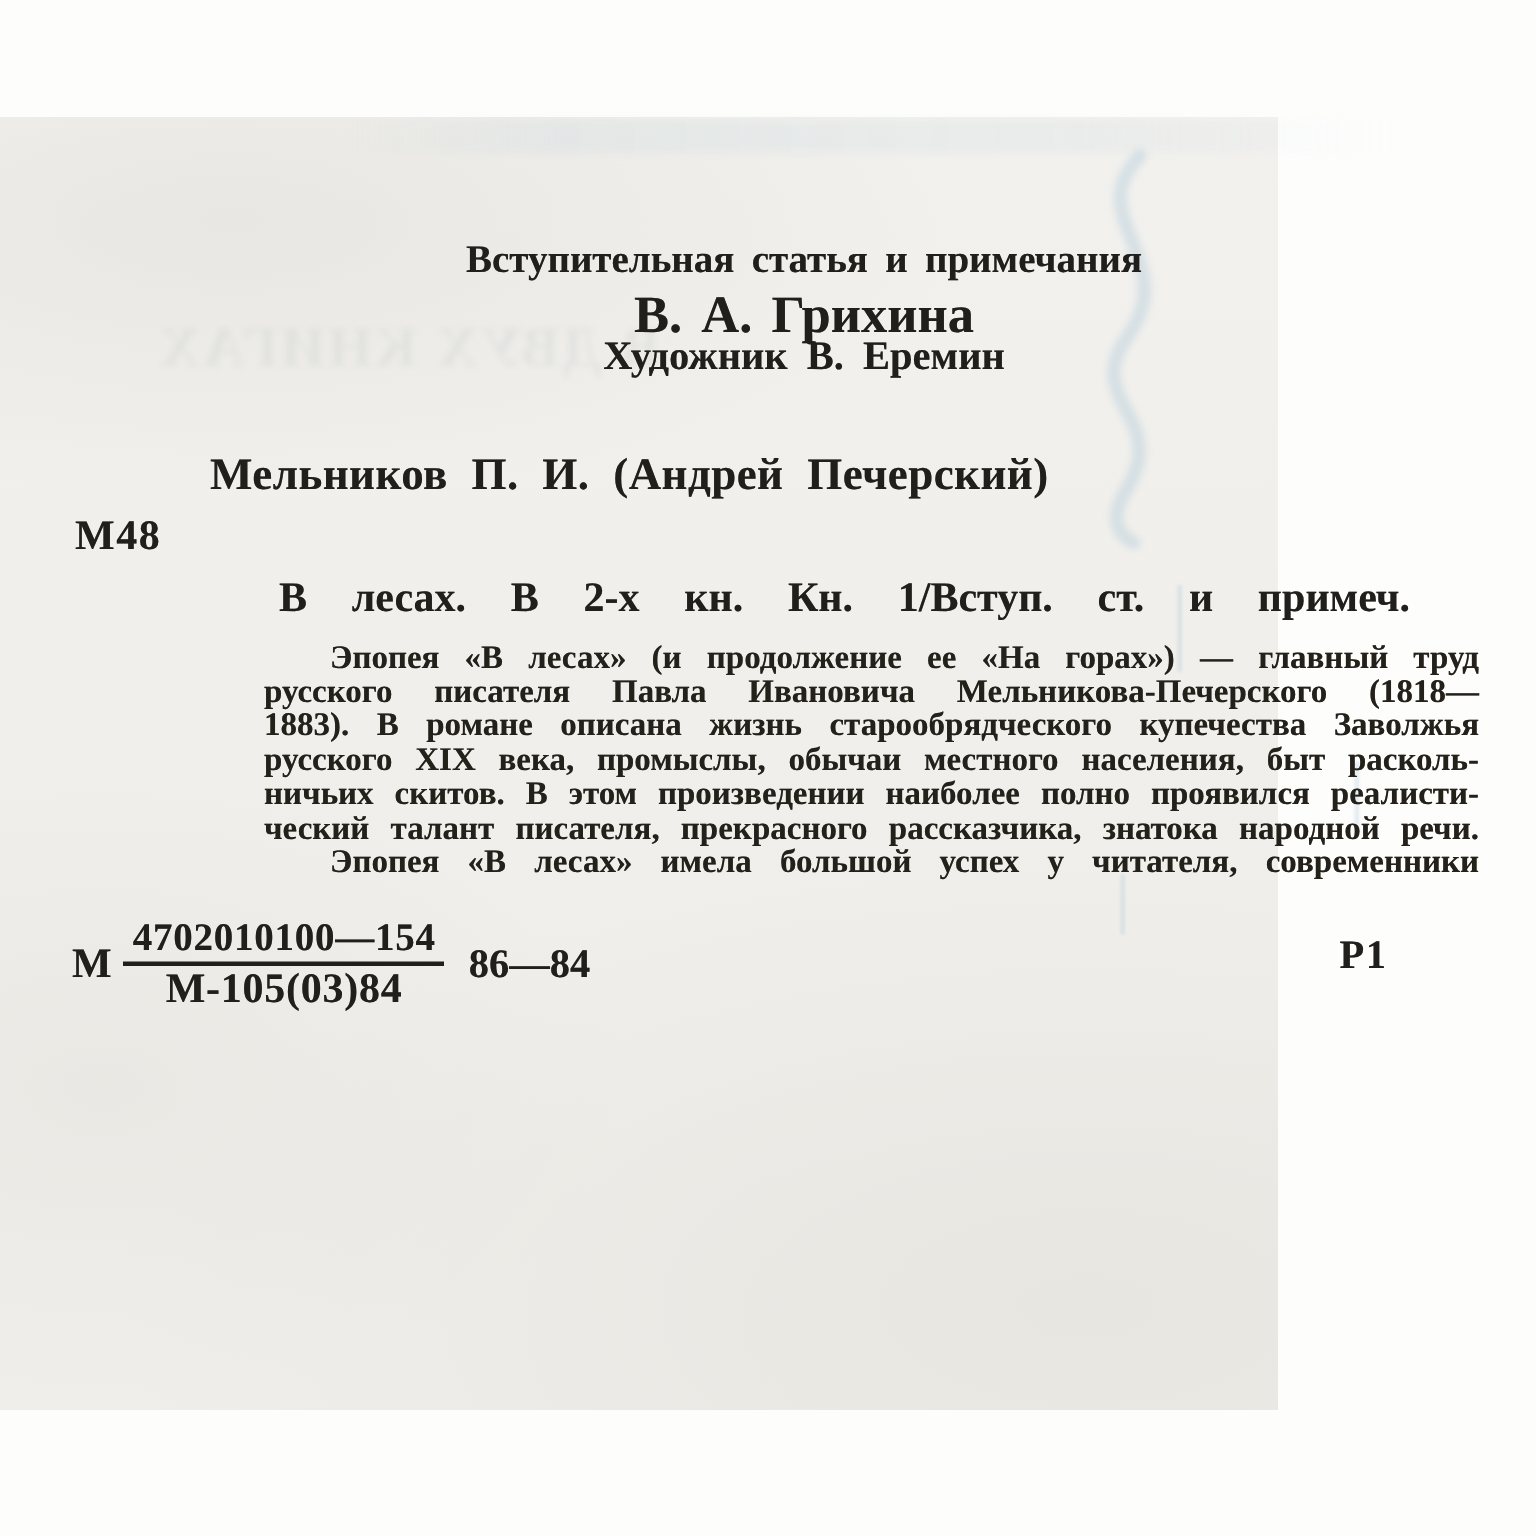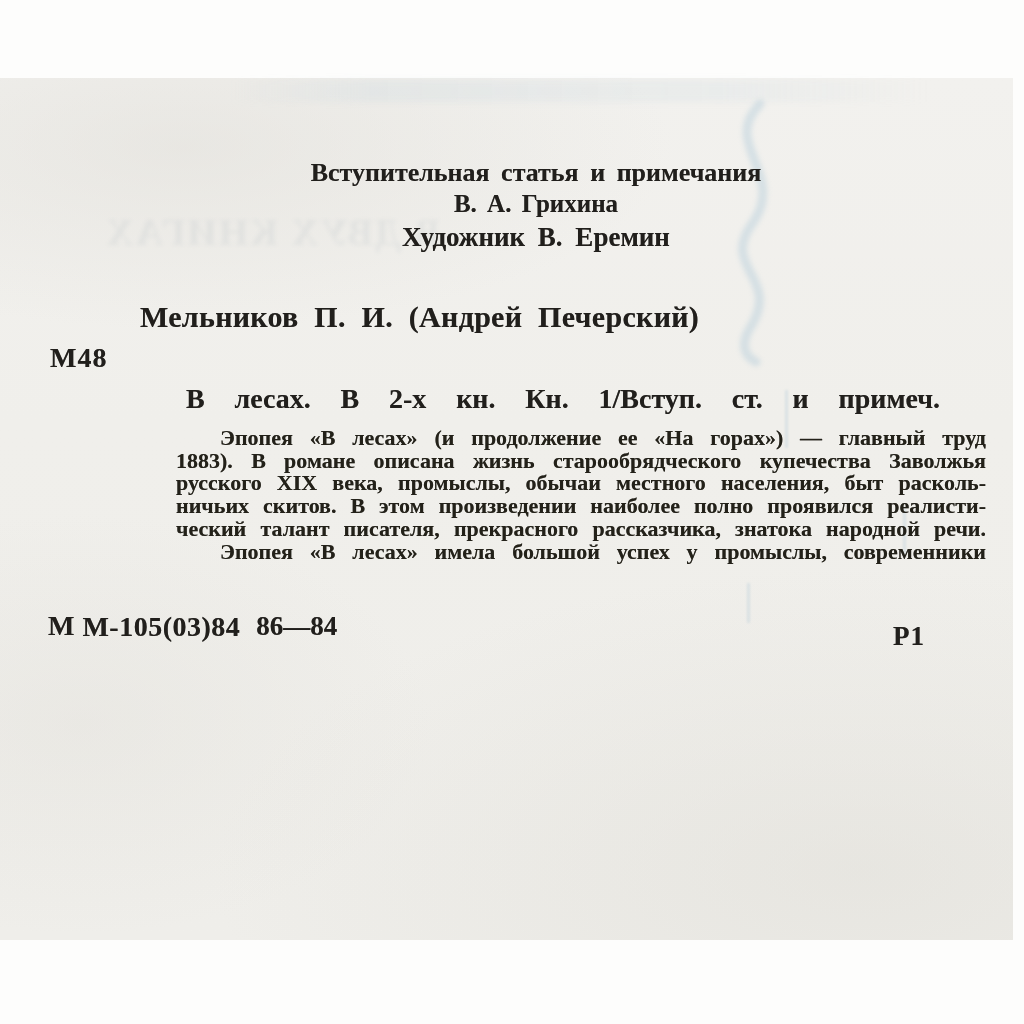--- a/index.html
+++ b/index.html
@@ -6,21 +6,21 @@
   body{
     width:1024px;height:1024px;position:relative;overflow:hidden;
     background:#ffffff;
     font-family:"Liberation Serif","DejaVu Serif",serif;
   }
   .photo{
     position:absolute;inset:0;background:#fdfdfc;
   }
   
   .paper{
-    position:absolute;left:0;top:78px;width:1013px;height:862px;
+    position:absolute;left:0;top:78px;width:852px;height:862px;
     background:
       radial-gradient(ellipse 700px 260px at 18% 8%,rgba(221,219,213,.45),rgba(221,219,213,0) 70%),
       radial-gradient(ellipse 900px 420px at 85% 92%,rgba(219,217,210,.40),rgba(219,217,210,0) 72%),
       radial-gradient(ellipse 500px 300px at 8% 75%,rgba(223,221,215,.35),rgba(223,221,215,0) 70%),
       linear-gradient(180deg,#f2f1ee 0%,#f0efeb 40%,#efeeea 100%);
   }
   
   .ghost-band{
     position:absolute;left:230px;top:2px;width:700px;height:22px;
     background:linear-gradient(90deg,rgba(187,208,221,0),rgba(187,208,221,.18) 20%,rgba(187,208,221,.14) 70%,rgba(187,208,221,0));
@@ -45,21 +45,21 @@
   .ghost-line.l3{left:903px;top:430px;height:48px;}
 
   
   .txt{
     position:absolute;color:#211f1c;font-weight:700;
     text-shadow:0 0 .4px rgba(25,23,20,.55);
     white-space:nowrap;
   }
   .centerblock{left:132px;width:808px;text-align:center;}
   .intro-1{top:80px;font-size:26px;word-spacing:5px;}
-  .intro-2{top:112px;font-size:25px;word-spacing:4px;}
+  .intro-2{top:112px;font-size:35px;word-spacing:4px;}
   .artist {top:144px;font-size:27px;word-spacing:6px;}
 
   .author-line{left:140px;top:222px;font-size:30px;word-spacing:8px;letter-spacing:.3px;}
   .code{left:50px;top:264px;font-size:28px;letter-spacing:1px;}
   .entry-1{
     left:140px;top:262px;width:800px;font-size:28px;
     text-indent:46px;text-align:justify;text-align-last:justify;
     white-space:normal;
     margin-top:43px;
   }
@@ -105,30 +105,32 @@
     <div class="txt centerblock intro-1">Вступительная статья и примечания</div>
     <div class="txt centerblock intro-2">В. А. Грихина</div>
     <div class="txt centerblock artist">Художник В. Еремин</div>
 
     <div class="txt author-line">Мельников П. И. (Андрей Печерский)</div>
     <div class="txt code">М48</div>
     <div class="txt entry-1">В лесах. В 2-х кн. Кн. 1/Вступ. ст. и примеч.</div>
 
     <div class="annotation">
       <div class="line indent">Эпопея «В лесах» (и продолжение ее «На горах») — главный труд</div>
+      <div class="line">русского писателя Павла Ивановича Мельникова-Печерского (1818—</div>
       <div class="line">1883). В романе описана жизнь старообрядческого купечества Заволжья</div>
       <div class="line">русского XIX века, промыслы, обычаи местного населения, быт расколь-</div>
       <div class="line">ничьих скитов. В этом произведении наиболее полно проявился реалисти-</div>
       <div class="line">ческий талант писателя, прекрасного рассказчика, знатока народной речи.</div>
-      <div class="line indent">Эпопея «В лесах» имела большой успех у промыслы, современники</div>
+      <div class="line indent">Эпопея «В лесах» имела большой успех у читателя, современники</div>
     </div>
 
     <div class="imprint">
       <span class="letter">М</span>
       <span class="fraction">
+        <span class="num">4702010100—154</span>
         <span class="den">М-105(03)84</span>
       </span>
       <span class="suffix">86—84</span>
     </div>
     <div class="txt category">Р1</div>
 
   </div>
 </div>
 
 </body></html>

